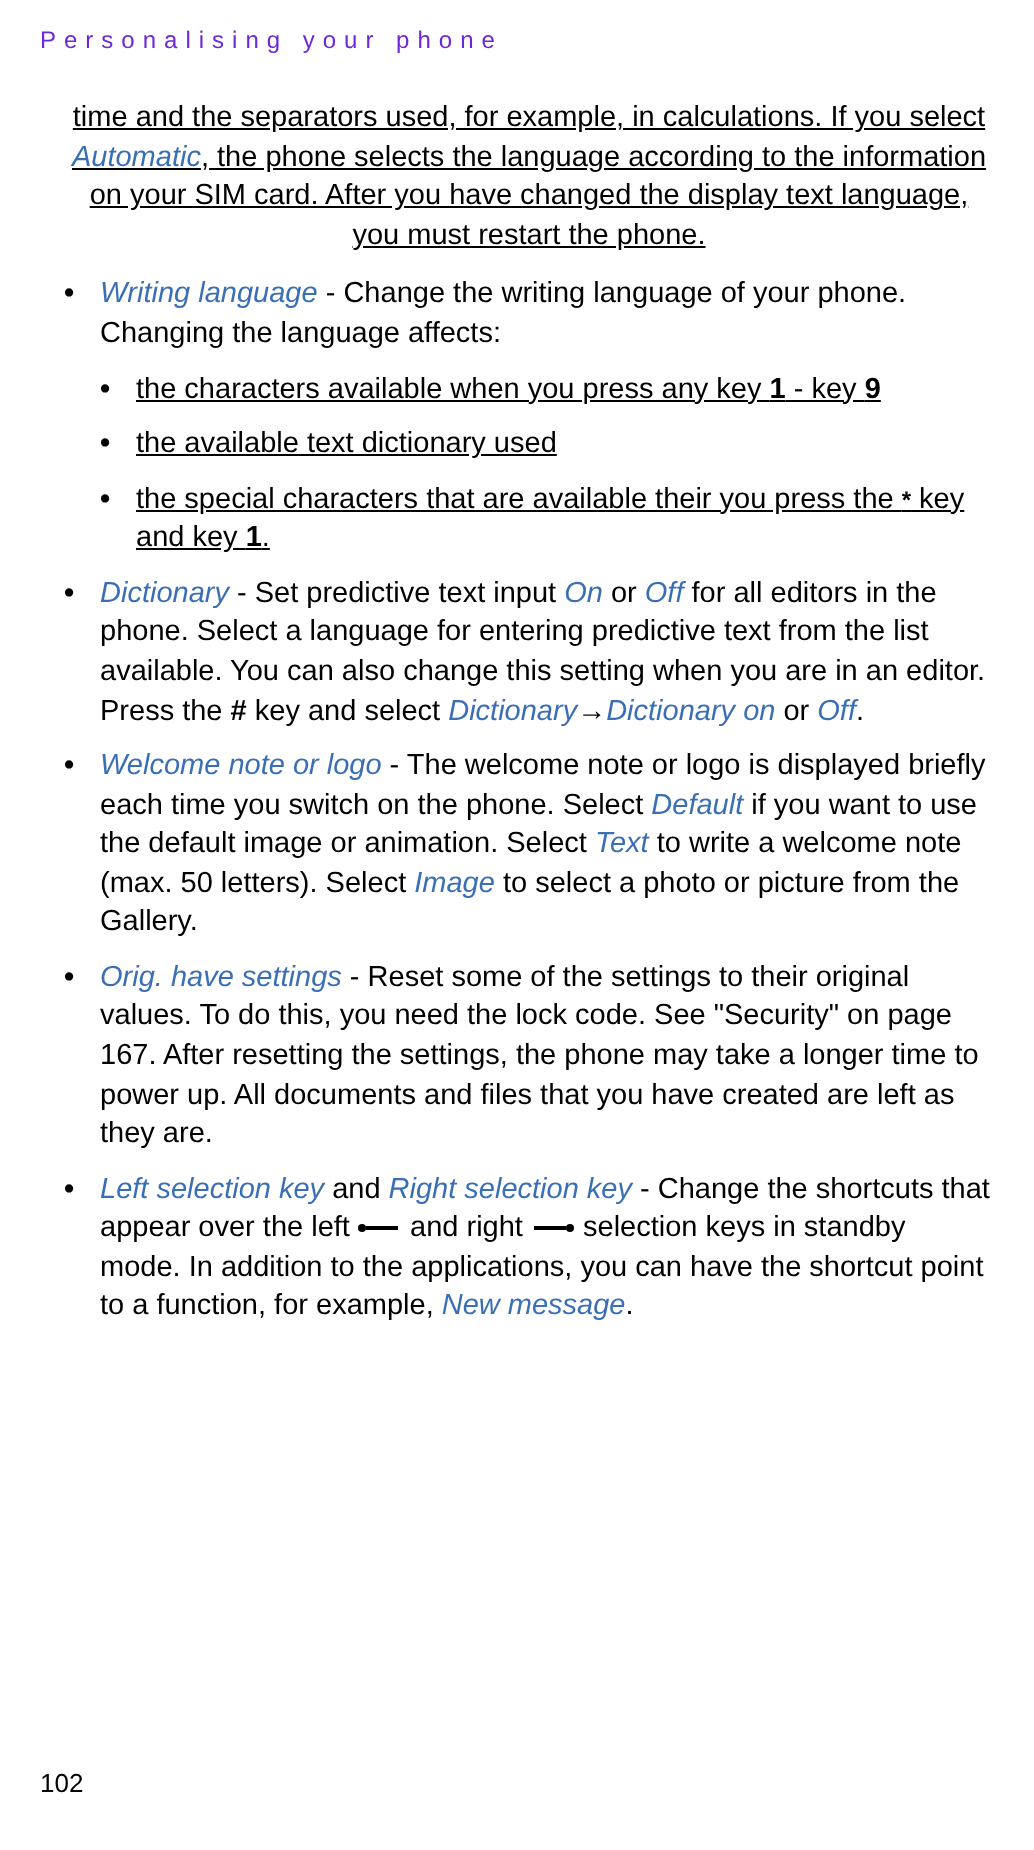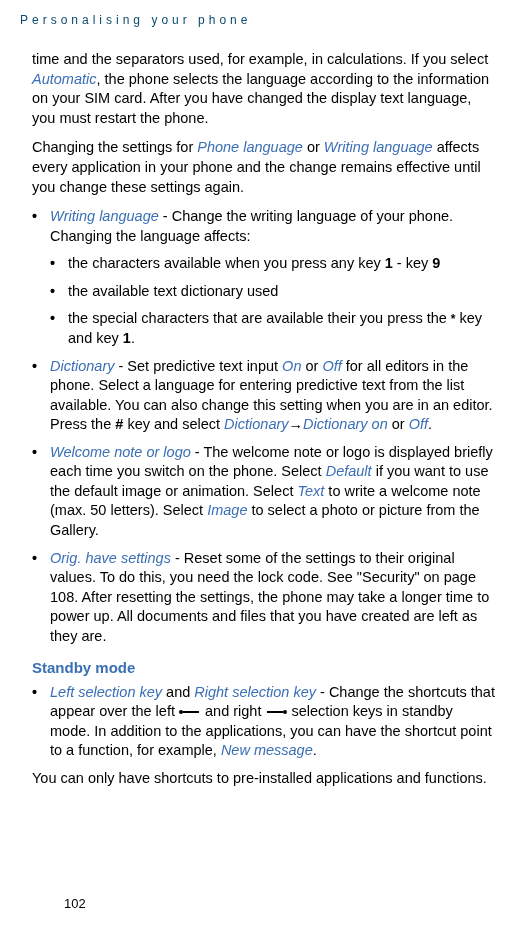--- a/index.html
+++ b/index.html
@@ -14,30 +14,31 @@
       font-family: Arial, Helvetica, sans-serif;
       color: #000000;
       padding: 12px 20px 12px 20px;
       font-size: 14.5px;
       line-height: 1.35;
       position: relative;
     }
     .header {
       font-size: 12px;
       letter-spacing: 4px;
-      color: #0c4a6e;
+      color: #6d28d9;
       margin-bottom: 22px;
       font-weight: normal;
     }
     .content {
       padding-left: 12px;
     }
     .para {
       margin-bottom: 10px;
-      text-align: left;
+      text-align: center;
+      text-decoration: underline;
     }
     .para-continued {
       margin-bottom: 10px;
       padding-left: 0;
     }
     .italic-link {
       color: #3b6fb5;
       font-style: italic;
     }
     .subheading {
@@ -64,33 +65,33 @@
       margin-bottom: 8px;
       padding-left: 18px;
     }
     .sub-bullet-item .bullet {
       width: 18px;
       flex-shrink: 0;
       font-weight: bold;
     }
     .sub-bullet-item .btext {
       flex: 1;
+      text-decoration: underline;
     }
     .bold {
       font-weight: bold;
     }
     .arrow {
       font-family: Arial, sans-serif;
     }
     .page-number {
       position: absolute;
-      bottom: 12px;
+      bottom: 24px;
       left: 20px;
       font-size: 13px;
-      margin-left: 44px;
     }
     .soft-key-icon {
       display: inline-block;
       width: 22px;
       height: 6px;
       position: relative;
       vertical-align: middle;
     }
     .soft-key-left::before {
       content: "";
@@ -139,23 +140,20 @@
 <body>
 
 <div class="header">Personalising your phone</div>
 
 <div class="content">
 
   <div class="para para-continued">
     <span>time and the separators used, for example, in calculations. If you select </span><span class="italic-link">Automatic</span><span>, the phone selects the language according to the information on your SIM card. After you have changed the display text language, you must restart the phone.</span>
   </div>
 
-  <div class="para">
-    <span>Changing the settings for </span><span class="italic-link">Phone language</span><span> or </span><span class="italic-link">Writing language</span><span> affects every application in your phone and the change remains effective until you change these settings again.</span>
-  </div>
 
   <div class="bullet-item">
     <div class="bullet">•</div>
     <div class="btext">
       <span class="italic-link">Writing language</span><span> - Change the writing language of your phone. Changing the language affects:</span>
     </div>
   </div>
 
   <div class="sub-bullet-item">
     <div class="bullet">•</div>
@@ -186,30 +184,28 @@
   <div class="bullet-item">
     <div class="bullet">•</div>
     <div class="btext">
       <span class="italic-link">Welcome note or logo</span><span> - The welcome note or logo is displayed briefly each time you switch on the phone. Select </span><span class="italic-link">Default</span><span> if you want to use the default image or animation. Select </span><span class="italic-link">Text</span><span> to write a welcome note (max. 50 letters). Select </span><span class="italic-link">Image</span><span> to select a photo or picture from the Gallery.</span>
     </div>
   </div>
 
   <div class="bullet-item">
     <div class="bullet">•</div>
     <div class="btext">
-      <span class="italic-link">Orig. have settings</span><span> - Reset some of the settings to their original values. To do this, you need the lock code. See "Security" on page 108. After resetting the settings, the phone may take a longer time to power up. All documents and files that you have created are left as they are.</span>
-    </div>
-  </div>
-
-  <div class="subheading">Standby mode</div>
+      <span class="italic-link">Orig. have settings</span><span> - Reset some of the settings to their original values. To do this, you need the lock code. See "Security" on page 167. After resetting the settings, the phone may take a longer time to power up. All documents and files that you have created are left as they are.</span>
+    </div>
+  </div>
+
 
   <div class="bullet-item">
     <div class="bullet">•</div>
     <div class="btext">
       <span class="italic-link">Left selection key</span><span> and </span><span class="italic-link">Right selection key</span><span> - Change the shortcuts that appear over the left </span><span class="soft-key-icon soft-key-left"></span><span> and right </span> <span class="soft-key-icon soft-key-right"></span><span> selection keys in standby mode. In addition to the applications, you can have the shortcut point to a function, for example, </span><span class="italic-link">New message</span><span>.</span>
     </div>
   </div>
 
-  <div class="para">You can only have shortcuts to pre-installed applications and functions.</div>
 
 </div>
 
 <div class="page-number">102</div>
 
 </body></html>

